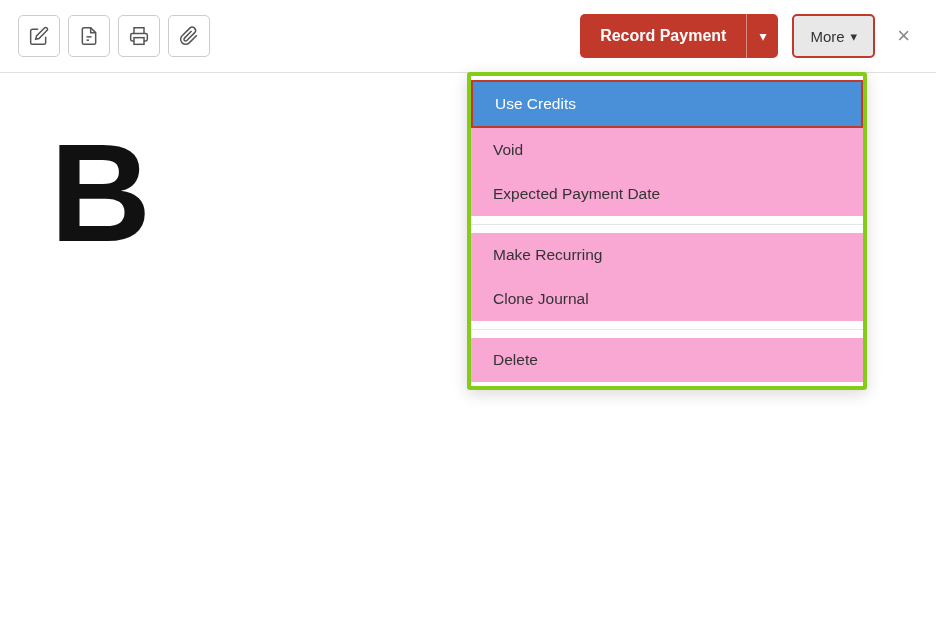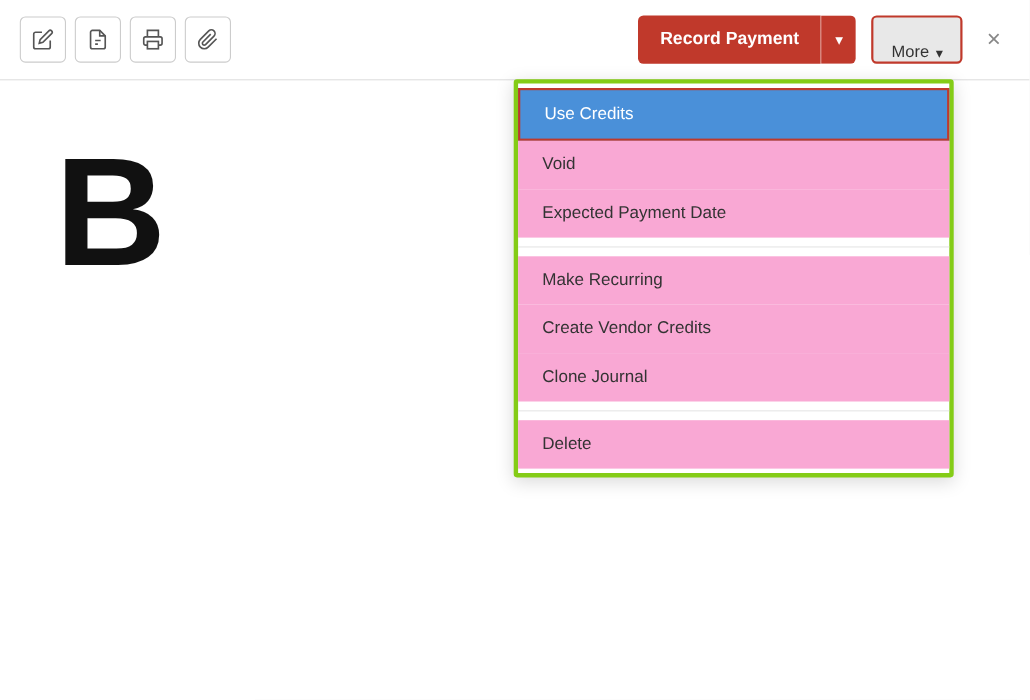--- a/index.html
+++ b/index.html
@@ -79,21 +79,21 @@
       background: #e8e8e8;
       color: #333;
       border: 2px solid #c0392b;
       border-radius: 5px;
       padding: 0 16px;
       font-size: 15px;
       font-weight: 500;
       cursor: pointer;
       height: 44px;
       display: flex;
-      align-items: flex-end;
+      align-items: center;
       gap: 6px;
       margin-left: 6px;
     }
 
     .close-btn {
       background: none;
       border: none;
       font-size: 22px;
       color: #888;
       cursor: pointer;
@@ -214,21 +214,20 @@
   <div class="dropdown-item-group">
     <div class="dropdown-item highlighted">Use Credits</div>
     <div class="dropdown-item">Void</div>
     <div class="dropdown-item">Expected Payment Date</div>
   </div>
 
   <div class="dropdown-divider"></div>
 
   <div class="dropdown-item-group">
     <div class="dropdown-item">Make Recurring</div>
-    <div class="dropdown-item">Create Vendor Credits</div>
     <div class="dropdown-item">Clone Journal</div>
   </div>
 
   <div class="dropdown-divider"></div>
 
   <div class="dropdown-item-group">
     <div class="dropdown-item">Delete</div>
   </div>
 </div>
 

